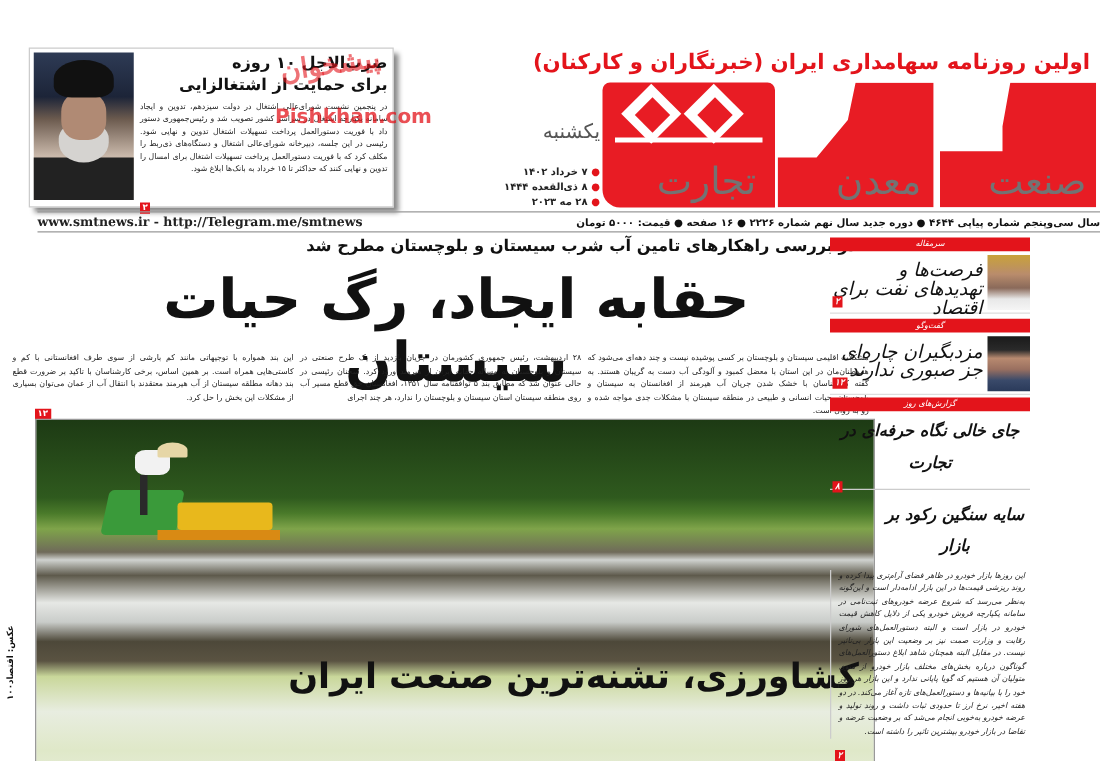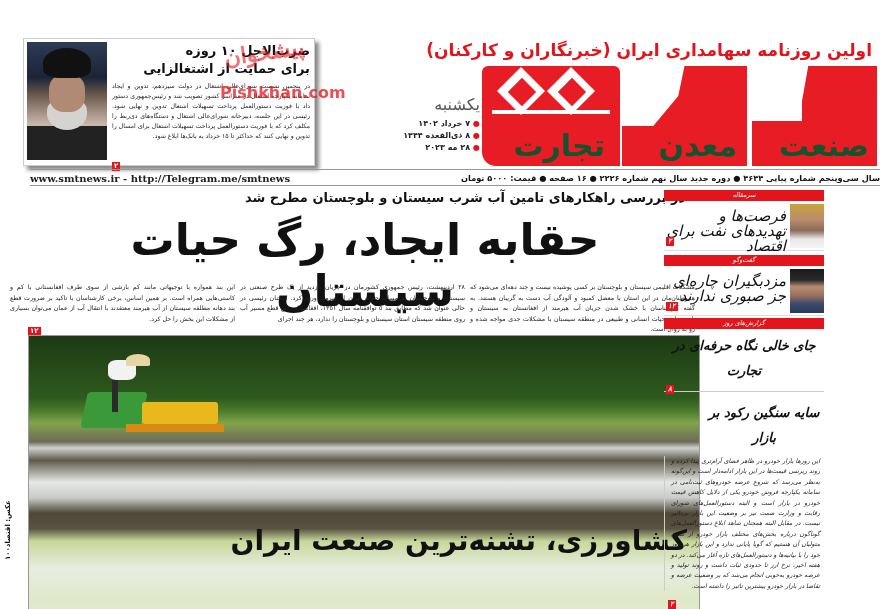--- a/index.html
+++ b/index.html
@@ -4,25 +4,25 @@
 <style>
   * { box-sizing: border-box; margin: 0; padding: 0; }
   html, body { width: 893px; height: 609px; overflow: hidden; background: #ffffff; }
   body { position: relative; font-family: "DejaVu Sans", sans-serif; color: #111; }
   .abs { position: absolute; }
 
   
   .tagline { left: 492px; top: 40px; width: 380px; font-size: 17px; color: #e3141b; font-weight: bold; text-align: right; direction: rtl; white-space: nowrap; }
   .logo { left: 482px; top: 66px; width: 395px; height: 100px; }
   .logo-shape { position: absolute; background: #e81c24; }
-  .logo-word { position: absolute; color: #14532d; font-weight: bold; font-size: 30px; direction: rtl; font-family: "DejaVu Sans", sans-serif; }
+  .logo-word { position: absolute; color: #737373; font-weight: normal; font-size: 30px; direction: rtl; font-family: "DejaVu Sans", sans-serif; }
 
   
   .date-block { left: 340px; top: 95px; width: 140px; direction: rtl; text-align: right; }
-  .weekday { font-size: 16px; color: #555; font-family: "DejaVu Serif", serif; margin-bottom: 4px; }
+  .weekday { font-size: 16px; color: #555; font-family: "DejaVu Serif", serif; margin-bottom: 18px; }
   .date-line { font-size: 8px; font-weight: bold; line-height: 12px; color: #222; }
   .date-line .dot { color: #e3141b; margin-left: 3px; }
 
   
   .top-box { left: 23px; top: 38px; width: 292px; height: 128px; background: #fff; border: 1px solid #ccc; box-shadow: 4px 4px 4px #888; }
   .top-photo { left: 3px; top: 3px; width: 80px; height: 118px; background: linear-gradient(180deg,#2e3b55 0%,#1c2438 30%,#6b5a4e 45%,#c9b8aa 70%,#e8e5e0 100%); }
   .top-photo .turban { position:absolute; left:16px; top:6px; width:48px; height:30px; background:#111; border-radius:50% 50% 30% 30%; }
   .top-photo .face { position:absolute; left:22px; top:32px; width:36px; height:38px; background:#b08a74; border-radius:40%; }
   .top-photo .beard { position:absolute; left:20px; top:56px; width:40px; height:32px; background:#d5d3d0; border-radius:40% 40% 50% 50%; }
   .top-photo .robe { position:absolute; left:0; top:84px; width:80px; height:34px; background:#222; }

